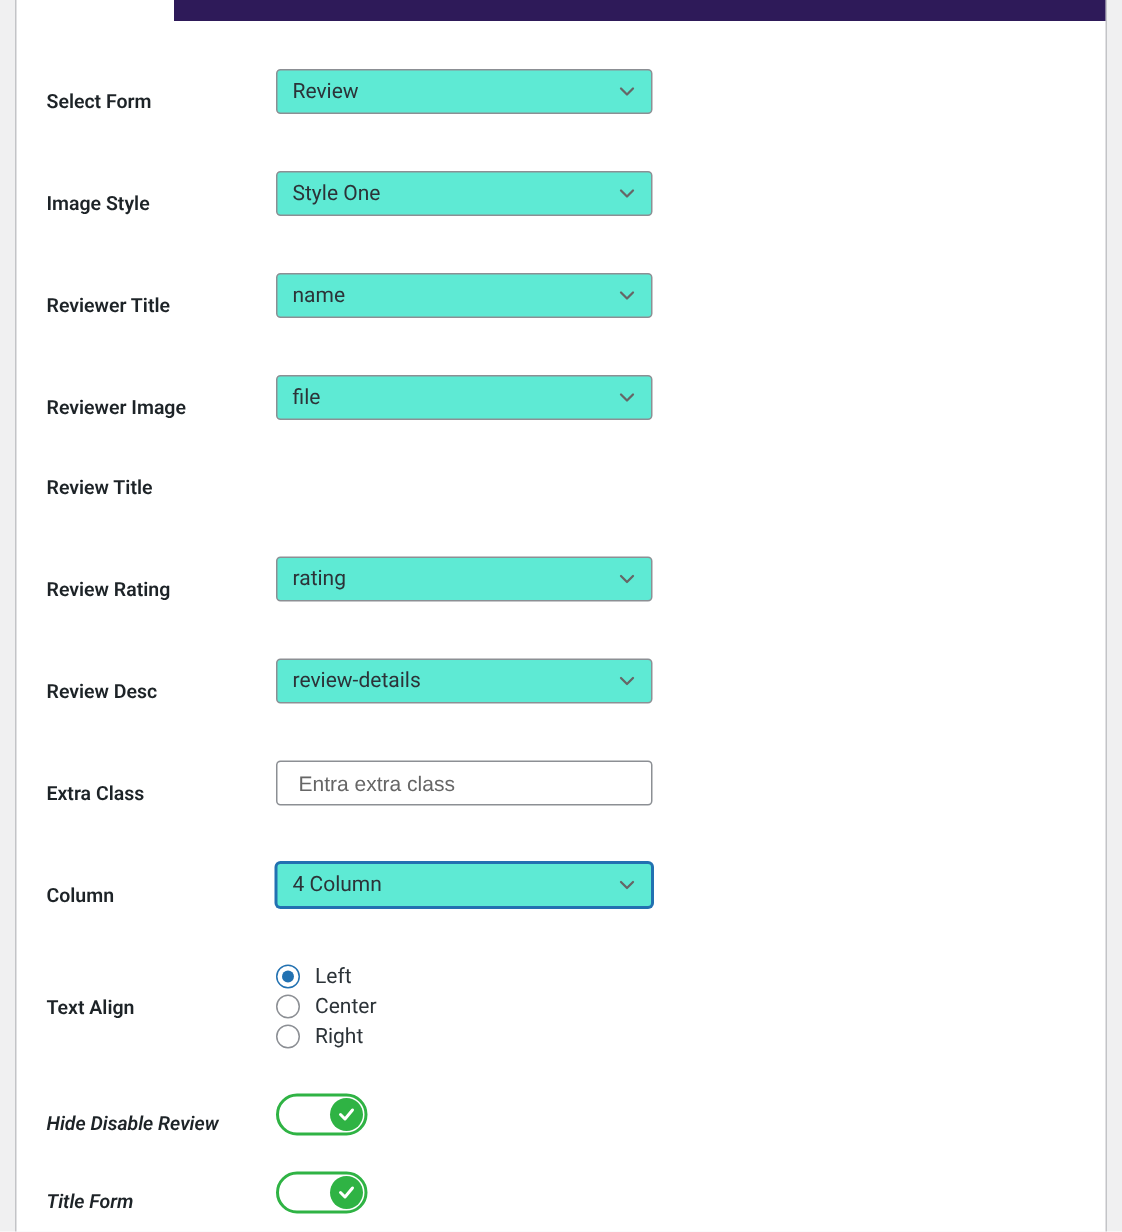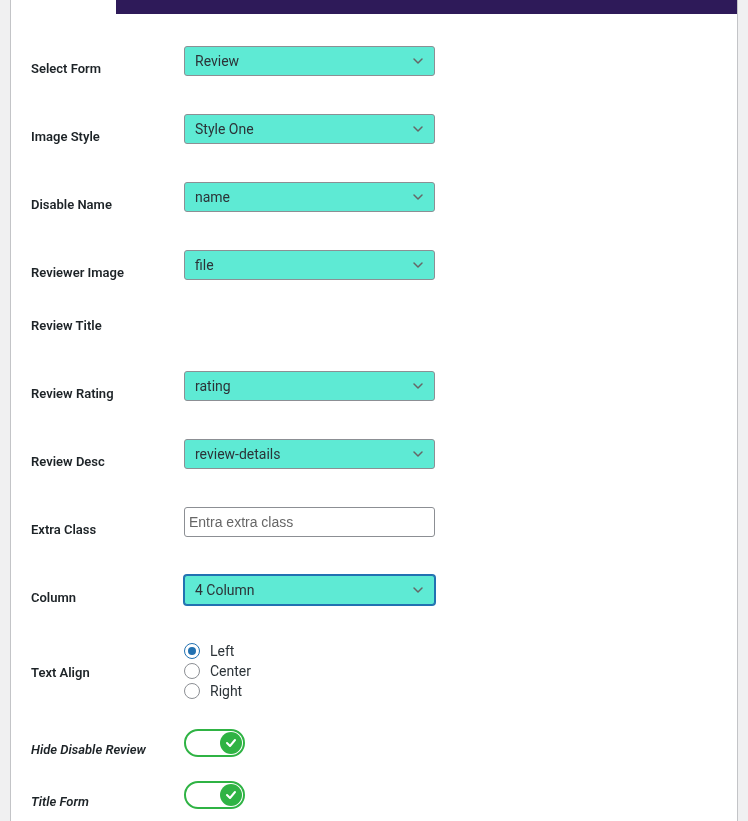--- a/index.html
+++ b/index.html
@@ -66,21 +66,21 @@
       height: 12px;
       display: flex;
       align-items: center;
       justify-content: center;
     }
     .text-input {
       width: 251px;
       height: 30px;
       border: 1px solid #8c8f94;
       border-radius: 3px;
-      padding: 0 4px;
+      padding: 0 14px;
       font-size: 14px;
       color: #2c3338;
       outline: none;
     }
     .text-input::placeholder { color: #666; }
     .radio-group {
       display: flex;
       flex-direction: column;
       gap: 4px;
       text-align: center;
@@ -170,21 +170,21 @@
         <span class="dropdown-value">Style One</span>
         <span class="chevron">
             <svg viewBox="0 0 12 12" width="12" height="12">
               <path d="M2 4l4 4 4-4" stroke="#666" stroke-width="1.5" fill="none" stroke-linecap="round" stroke-linejoin="round"></path>
             </svg>
           </span>
       </div>
     </div>
 
     <div class="field-row">
-      <div class="label">Disable Name</div>
+      <div class="label">Reviewer Title</div>
       <div class="dropdown">
         <span class="dropdown-value">name</span>
         <span class="chevron">
             <svg viewBox="0 0 12 12" width="12" height="12">
               <path d="M2 4l4 4 4-4" stroke="#666" stroke-width="1.5" fill="none" stroke-linecap="round" stroke-linejoin="round"></path>
             </svg>
           </span>
       </div>
     </div>
 

